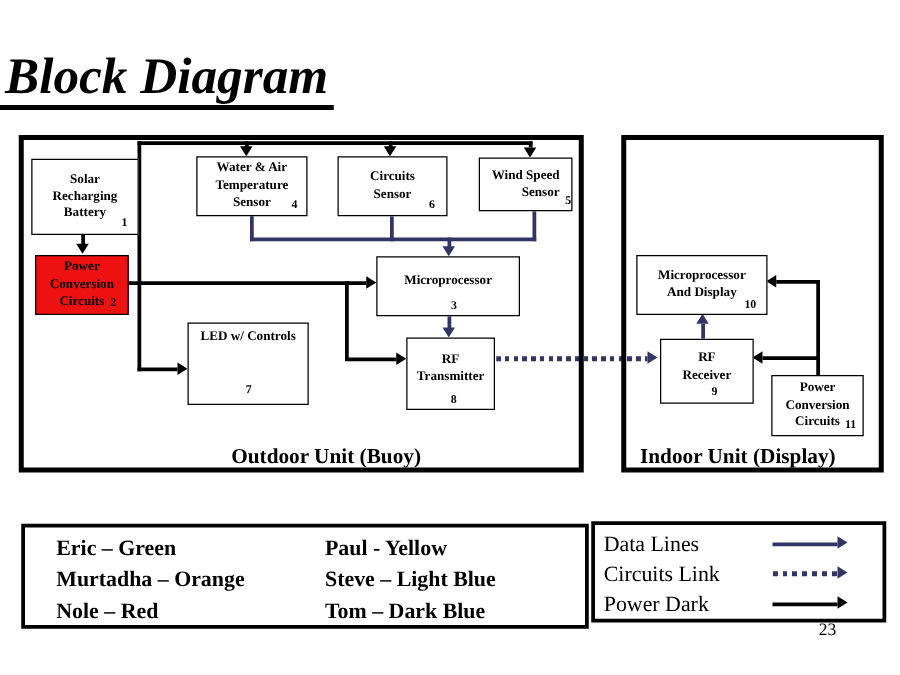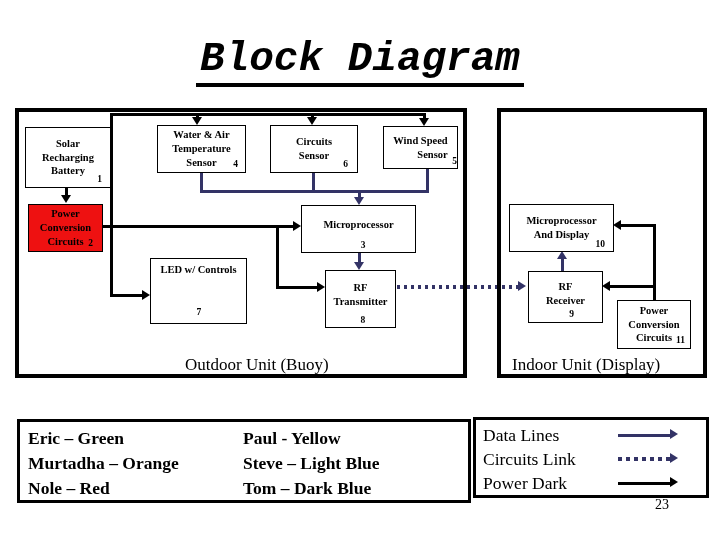--- a/index.html
+++ b/index.html
@@ -1,26 +1,26 @@
 <!DOCTYPE html>
 <html><head>
 <meta charset="utf-8">
 <style>
   html,body{margin:0;padding:0;background:#fff;}
   .slide{position:relative;width:720px;height:540px;background:#ffffff;overflow:hidden;
          font-family:"Liberation Serif","DejaVu Serif",serif;color:#000;}
 
   
-  .title-wrap{position:absolute;top:36px;left:0;right:0;text-align:center;font-family:Liberation Mono, monospace;}
+  .title-wrap{position:absolute;top:36px;left:0;right:0;text-align:left;}
   .title-text{font-size:41px;font-weight:bold;font-style:italic;
               border-bottom:4px solid #000;padding:0 4px 1px 4px;}
 
   
   .unit-box{position:absolute;border:4px solid #000;background:transparent;box-sizing:border-box;}
-  .unit-label{position:absolute;font-size:17px;font-weight:normal;white-space:nowrap;}
+  .unit-label{position:absolute;font-size:17px;font-weight:bold;white-space:nowrap;}
 
   
   .cbox{position:absolute;border:1.6px solid #000;background:#fff;box-sizing:border-box;
         display:flex;align-items:center;justify-content:center;text-align:center;}
   .cbox .box-label{font-size:10.5px;font-weight:bold;line-height:1.32;white-space:pre-line;}
   .cbox .box-num{position:absolute;font-size:9.5px;font-weight:bold;}
   .cbox.red{background:#ee1111;}
   .label-top{align-items:flex-start;padding-top:4px;}
 
   
@@ -32,21 +32,21 @@
   .ah-down-k{border-left:5.5px solid transparent;border-right:5.5px solid transparent;border-top:8px solid #000;}
   .ah-right-k{border-top:5.5px solid transparent;border-bottom:5.5px solid transparent;border-left:8px solid #000;}
   .ah-left-k{border-top:5.5px solid transparent;border-bottom:5.5px solid transparent;border-right:8px solid #000;}
   .ah-down-n{border-left:5.5px solid transparent;border-right:5.5px solid transparent;border-top:8px solid #333366;}
   .ah-up-n{border-left:5.5px solid transparent;border-right:5.5px solid transparent;border-bottom:8px solid #333366;}
   .ah-right-n{border-top:5.5px solid transparent;border-bottom:5.5px solid transparent;border-left:8px solid #333366;}
 
   
   .team-box{position:absolute;left:17px;top:419px;width:454px;height:84px;border:3px solid #000;
             box-sizing:border-box;}
-  .team-col{position:absolute;top:4px;font-size:17.5px;font-weight:bold;line-height:25px;white-space:nowrap;}
+  .team-col{position:absolute;top:4px;font-size:17.5px;font-weight:bold;line-height:25px;white-space:nowrap;margin-left:17px;}
   .team-col.c1{left:8px;}
   .team-col.c2{left:223px;}
 
   
   .legend-box{position:absolute;left:473px;top:417px;width:236px;height:81px;border:3px solid #000;
               box-sizing:border-box;padding:3px 0 0 7px;}
   .legend-row{display:flex;align-items:center;height:24px;}
   .legend-label{font-size:17.5px;flex:1;white-space:nowrap;}
   .leg-arrow{position:relative;width:62px;height:12px;margin-right:26px;flex:none;}
   .leg-line{position:absolute;left:0;top:4.5px;width:52px;height:3px;}

